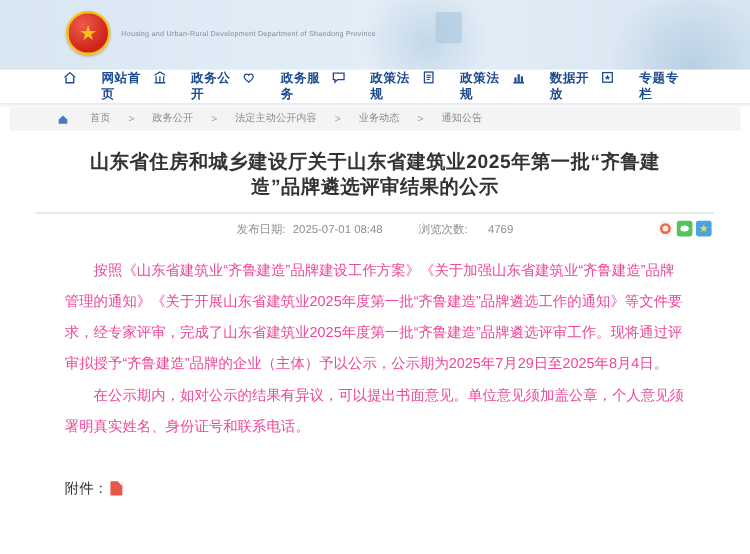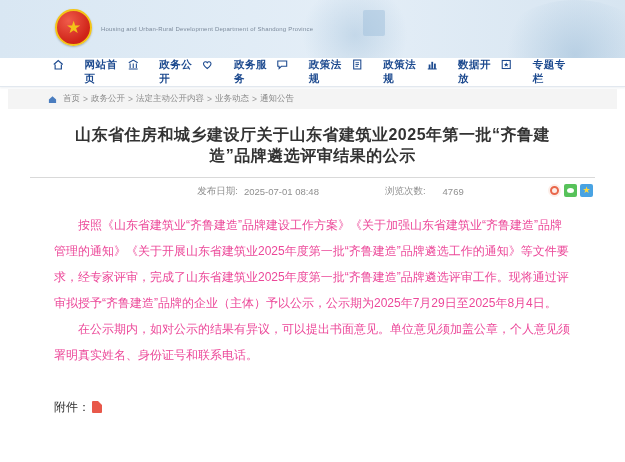--- a/index.html
+++ b/index.html
@@ -46,38 +46,38 @@
     display:flex; align-items:center; justify-content:space-between;
     padding:0 50px 0 52px; border-bottom:1px solid #e2e8ef;
     box-shadow:0 1px 2px rgba(30,60,100,.08);
   }
   .nav-item { display:flex; align-items:flex-start; gap:20px; cursor:pointer; }
   .nav-item svg { display:block; }
   .nav-label { font-size:10.5px; font-weight:bold; color:var(--accent-navy,#1d4a8f); letter-spacing:.5px; }
   
   .breadcrumb {
     margin:2px 8px 0 8px; height:20px; background:#f4f4f4;
-    display:flex; align-items:center; padding-left:40px; gap:2px;
+    display:flex; align-items:center; padding-left:40px; gap:14px;
     font-size:8.5px; color:#8a8a8a;
   }
   .crumb { color:#8a8a8a; text-decoration:none; cursor:pointer; }
   .crumb-sep { color:#9a9a9a; margin:0 1px; }
   .crumb-home { margin-right:4px; display:flex; align-items:center; }
   
   .article { padding:0 28px; }
   .article-title {
     text-align:center; font-size:16px; font-weight:bold; color:#333;
     padding:16px 30px 10px 30px; letter-spacing:.5px;
   }
   .title-divider { border-bottom:1px solid #d9d9d9; margin:0 2px; }
   .meta-row {
     position:relative; height:26px; display:flex; align-items:center; justify-content:center;
     font-size:9.5px; color:#8f8f8f; gap:6px;
   }
-  .meta-label { color:#8f8f8f;margin-left:36px; }
+  .meta-label { color:#8f8f8f; }
   .meta-value { color:#8f8f8f; margin-right:24px; }
   .meta-value.views { margin-right:0; margin-left:11px; }
   .share-icons { position:absolute; right:4px; top:6px; display:flex; gap:3px; }
   .share-icon { width:13px; height:13px; border-radius:2px; display:flex; align-items:center; justify-content:center; cursor:pointer; }
   .share-weibo { background:#fceee9; border-radius:50%; }
   .weibo-dot { width:9px; height:9px; border:2.5px solid #e9664a; border-radius:50%; }
   .share-wechat { background:#57c25a; }
   .wechat-bubble { width:7px; height:5px; background:#fff; border-radius:50%; }
   .share-qzone { background:#49a3e3; color:#ffd83d; font-size:9px; line-height:1; }
   

